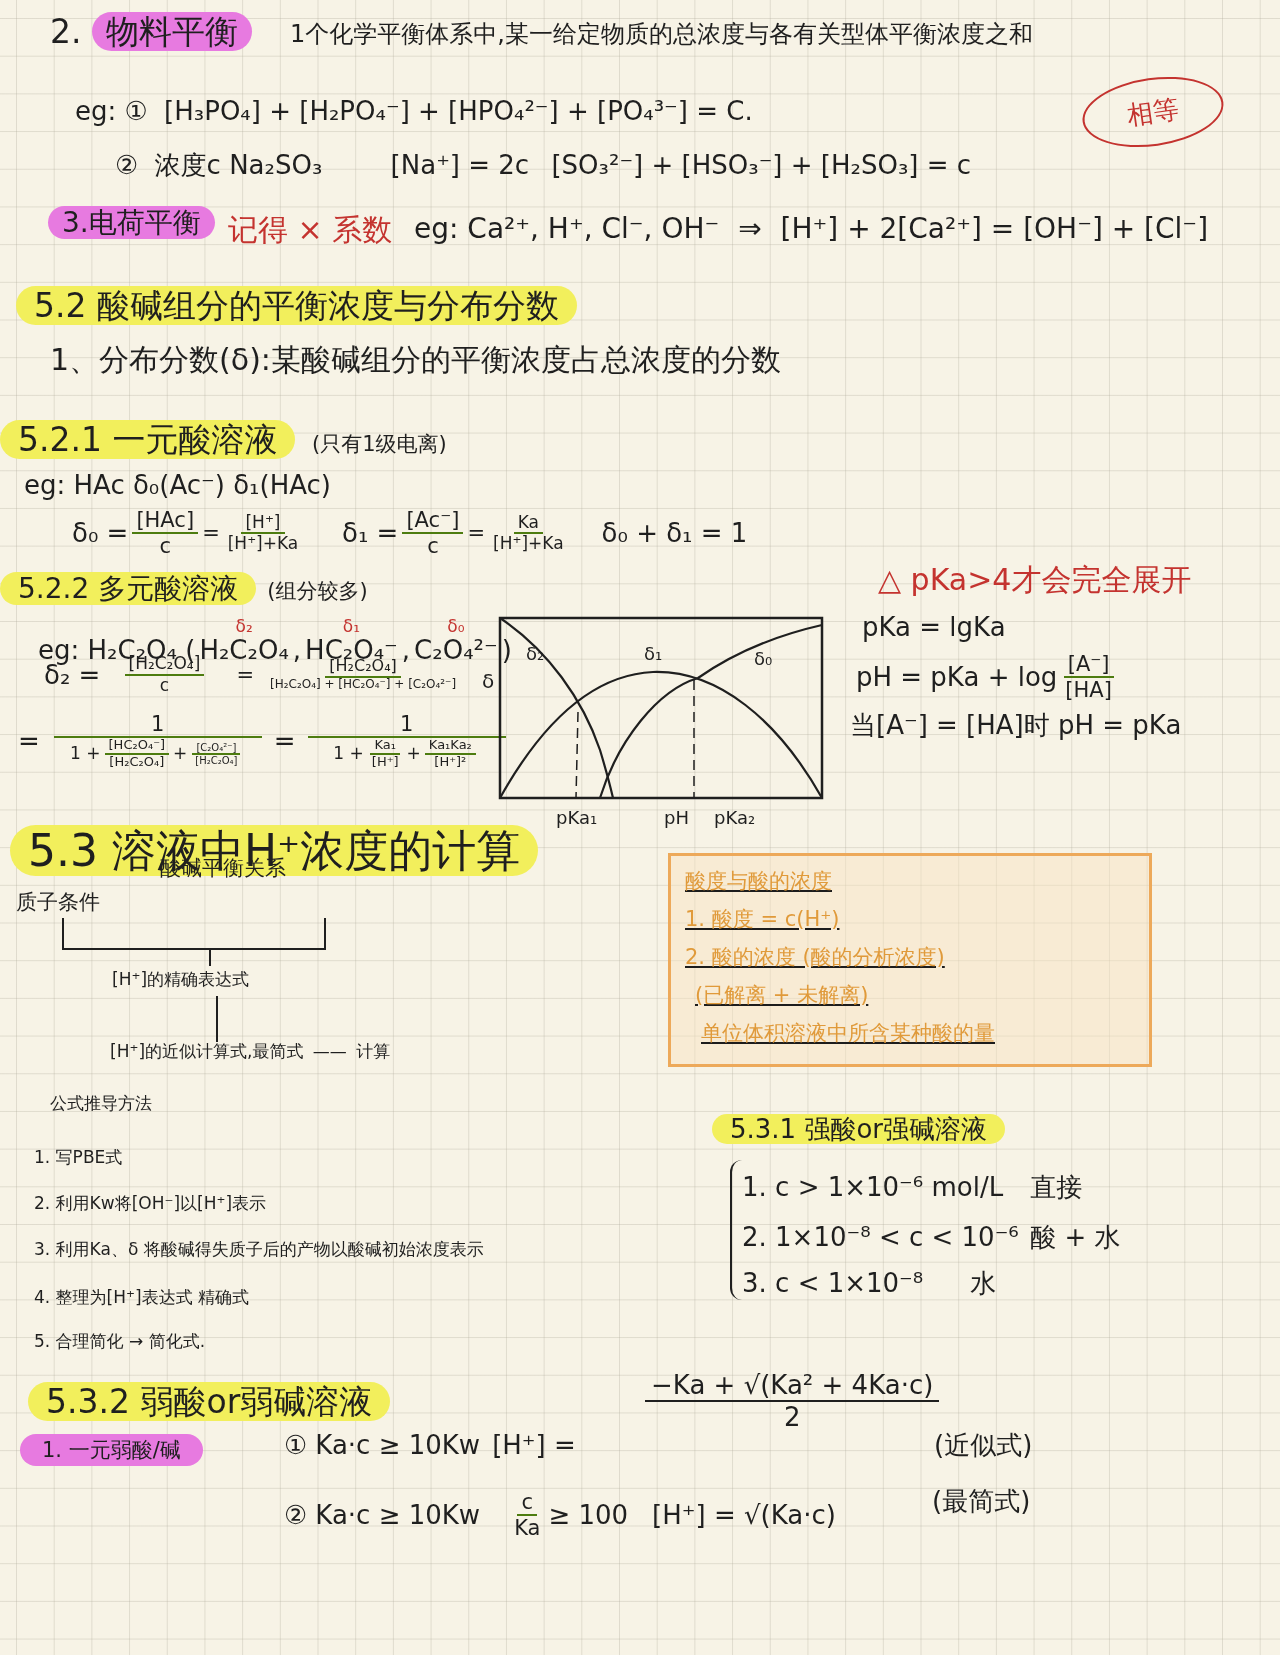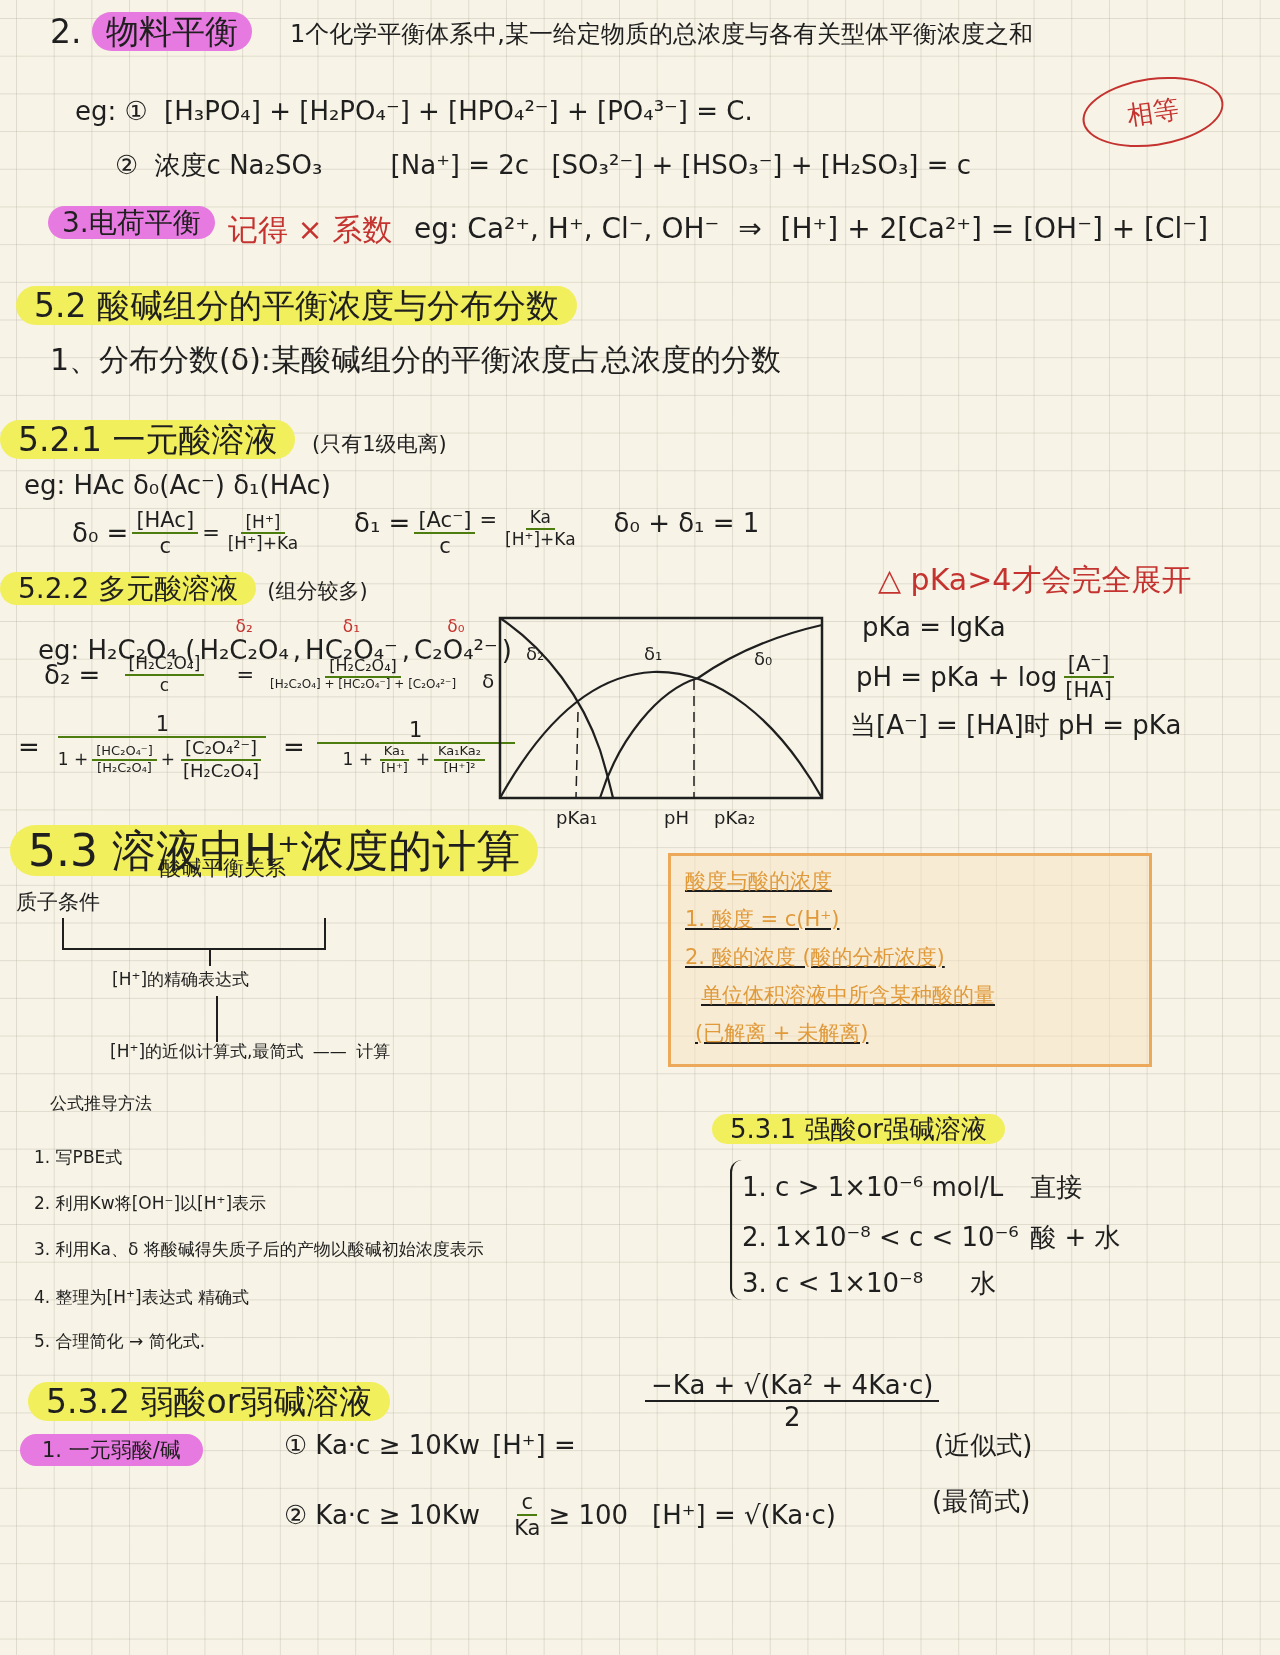--- a/index.html
+++ b/index.html
@@ -90,21 +90,21 @@
   <span class="frac sm">
     <span class="num">[HAc]</span>
     <span class="den">c</span>
   </span>
   <span class="sm">=</span>
   <span class="frac xs">
     <span class="num">[H⁺]</span>
     <span class="den">[H⁺]+Ka</span>
   </span>
 </div>
-<div class="abs hw mid" style="left:354px; top:508px; display:flex; align-items:flex-start;">
+<div class="abs hw mid" style="left:342px; top:508px; display:flex; align-items:center;">
   <span>δ₁ =</span>
   <span class="frac sm">
     <span class="num">[Ac⁻]</span>
     <span class="den">c</span>
   </span>
   <span class="sm">=</span>
   <span class="frac xs">
     <span class="num">Ka</span>
     <span class="den">[H⁺]+Ka</span>
   </span>
@@ -147,21 +147,21 @@
   <span>=</span>
   <span class="frac" style="margin-left:14px">
     <span class="num sm" style="width:200px; text-align:center;">1</span>
     <span class="den" style="display:flex; align-items:center; font-size:17px;">
       <span>1 +</span>
       <span class="frac" style="font-size:13px">
         <span class="num">[HC₂O₄⁻]</span>
         <span class="den">[H₂C₂O₄]</span>
       </span>
       <span>+</span>
-      <span class="frac" style="font-size:18px">
+      <span class="frac" style="font-size:10px">
         <span class="num">[C₂O₄²⁻]</span>
         <span class="den">[H₂C₂O₄]</span>
       </span>
     </span>
   </span>
   <span style="margin:0 8px">=</span>
   <span class="frac">
     <span class="num sm" style="width:190px; text-align:center;">1</span>
     <span class="den" style="display:flex; align-items:center; font-size:17px;">
       <span>1 +</span>
@@ -228,22 +228,22 @@
 <div class="abs hw xs" style="left:34px; top:1146px;">1. 写PBE式</div>
 <div class="abs hw xs" style="left:34px; top:1192px;">2. 利用Kw将[OH⁻]以[H⁺]表示</div>
 <div class="abs hw xs" style="left:34px; top:1238px;">3. 利用Ka、δ 将酸碱得失质子后的产物以酸碱初始浓度表示</div>
 <div class="abs hw xs" style="left:34px; top:1286px;">4. 整理为[H⁺]表达式   精确式</div>
 <div class="abs hw xs" style="left:34px; top:1330px;">5. 合理简化 → 简化式.</div>
 
 <div class="abs orange-box" style="left:668px; top:853px;text-decoration:underline;">
   <div class="line">酸度与酸的浓度</div>
   <div class="line">1. 酸度 = c(H⁺)</div>
   <div class="line">2. 酸的浓度 (酸的分析浓度)</div>
+  <div class="line" style="padding-left:10px">(已解离 + 未解离)</div>
   <div class="line" style="padding-left:16px">单位体积溶液中所含某种酸的量</div>
-  <div class="line" style="padding-left:10px">(已解离 + 未解离)</div>
 </div>
 
 <div class="abs hw mid" style="left:712px; top:1112px;">
   <span class="hl-yellow">5.3.1 强酸or强碱溶液</span>
 </div>
 <div class="abs brace" style="left:730px; top:1160px;"></div>
 <div class="abs hw mid" style="left:742px; top:1170px;">
   <span style="display:inline-block; width:280px">1. c &gt; 1×10⁻⁶ mol/L</span>
   <span>直接</span>
 </div>

